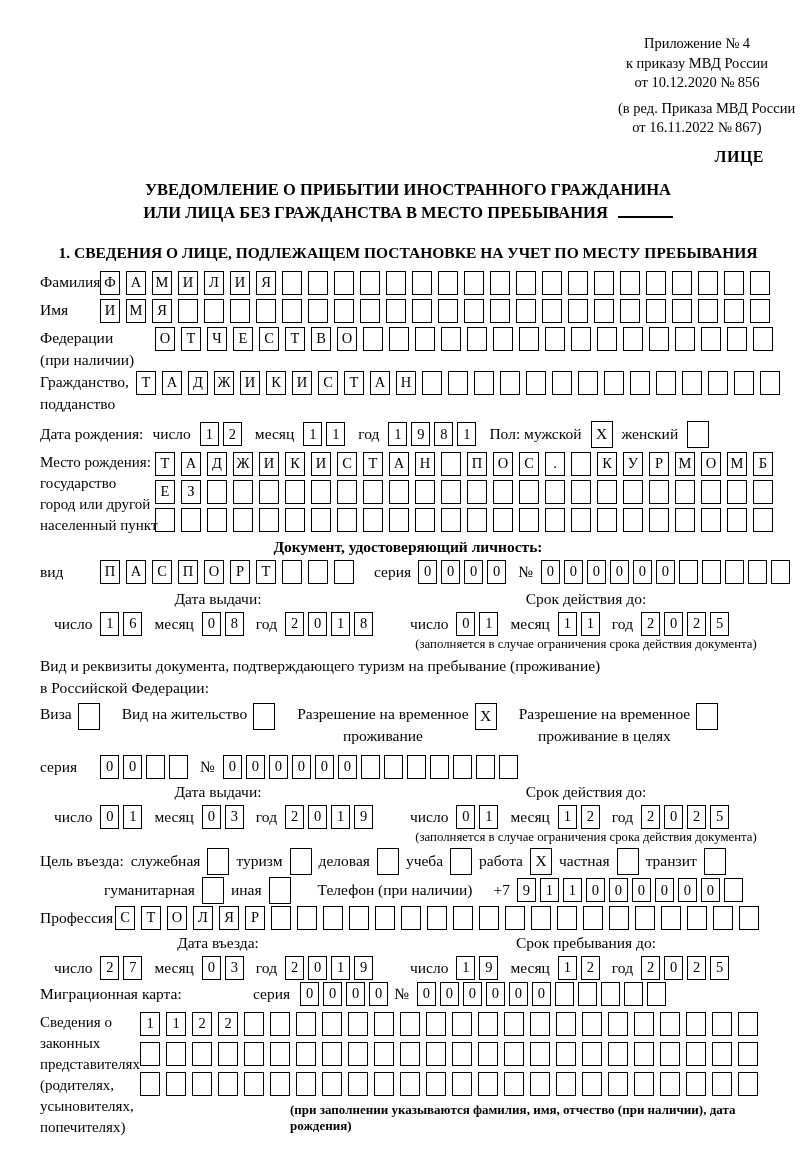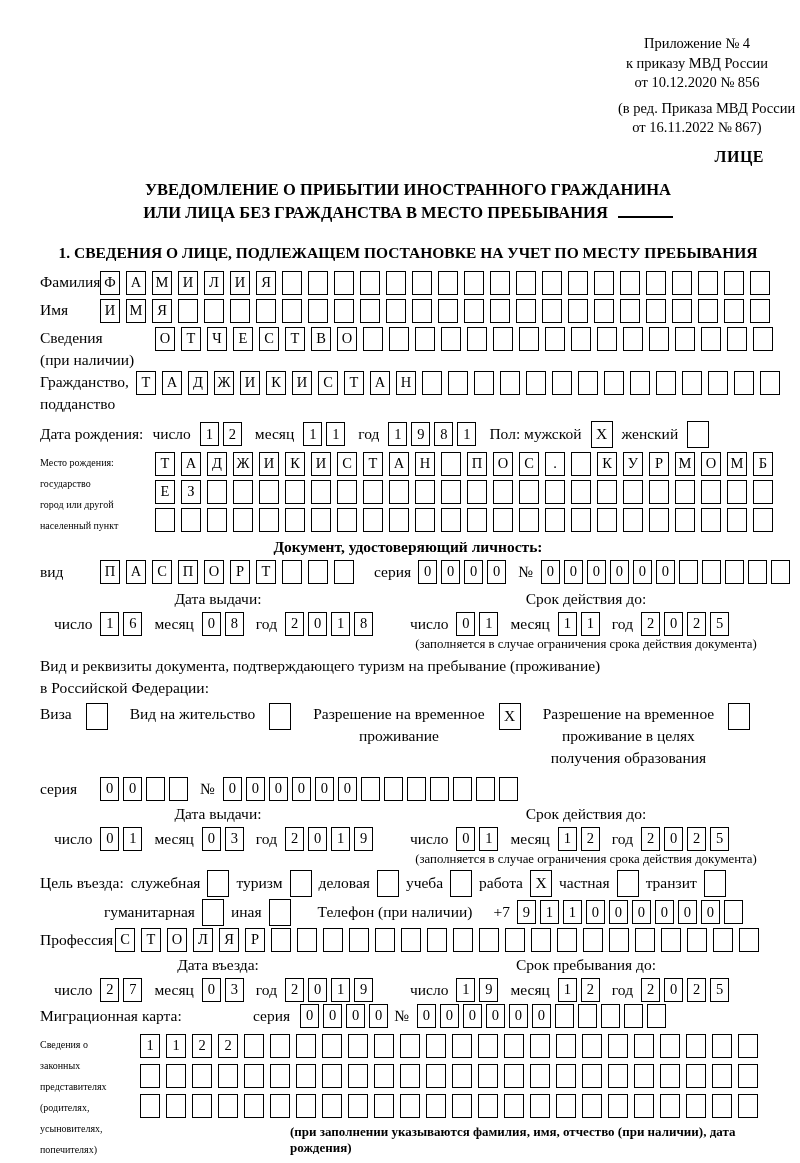--- a/index.html
+++ b/index.html
@@ -28,27 +28,27 @@
   .lc115{flex:none;width:115px;}
   .lc213{flex:none;width:213px;}
   .cells{display:flex;flex:none;}
   .cell{flex:none;display:flex;align-items:center;justify-content:center;
         width:20px;height:24px;border:1.6px solid #000;box-sizing:border-box;
         margin-right:6px;font-size:14.5px;}
   .dgc .cell{width:19px;margin-right:4px;}
   .cbx .cell{width:22px;height:27px;margin-right:0;font-size:15.5px;}
   .stack > .cells{margin-bottom:4px;}
   .stack3 > .cells{margin-bottom:6px;}
-  .bp-lbl{font-size:10px;line-height:21px;white-space:nowrap;}
+  .bp-lbl{font-size:15px;line-height:21px;white-space:nowrap;}
   .dpair{display:flex;margin-top:2px;margin-bottom:2px;}
   .dcol-l{flex:none;width:356px;}
   .dcol-r{flex:1;}
   .dg{display:flex;align-items:center;column-gap:8px;padding-left:14px;margin-top:2px;}
   .cbrow{column-gap:22px;margin-top:4px;margin-bottom:8px;}
-  .cbi{display:flex;align-items:flex-start;column-gap:14px;}
+  .cbi{display:flex;align-items:flex-start;column-gap:6px;}
   .lblc{text-align:center;}
   .ml14{margin-left:14px;}.ml8{margin-left:8px;}.ml64{margin-left:64px;}.ml20{margin-left:20px;}
   .note-bottom{margin-left:150px;margin-top:4px;font-size:13px;font-weight:bold;}
 </style>
 </head>
 <body>
 
 <div class="form">
 
   <div class="appendix">
@@ -127,21 +127,21 @@
         <span class="cell"></span>
         <span class="cell"></span>
         <span class="cell"></span>
         <span class="cell"></span>
         <span class="cell"></span>
       </div>
   </div>
 
   <div class="row">
     <div class="lc115">
-      <div class="lbl">Сведения</div>
+      <div class="lbl">Федерации</div>
       <div class="lbl">(при наличии)</div>
     </div>
     <div class="cells">
         <span class="cell">О</span>
         <span class="cell">Т</span>
         <span class="cell">Ч</span>
         <span class="cell">Е</span>
         <span class="cell">С</span>
         <span class="cell">Т</span>
         <span class="cell">В</span>
@@ -426,21 +426,20 @@
         <div class="lbl">проживание</div>
       </div>
       <span class="cells cbx">
           <span class="cell">X</span>
         </span>
     </div>
     <div class="cbi">
       <div class="lblc">
         <div class="lbl">Разрешение на временное</div>
         <div class="lbl">проживание в целях</div>
-        <div class="lbl">получения образования</div>
       </div>
       <span class="cells cbx">
           <span class="cell"></span>
         </span>
     </div>
   </div>
 
   <div class="row ai-c mb2">
     <span class="lbl lc60">серия</span>
     <span class="cells dgc">

